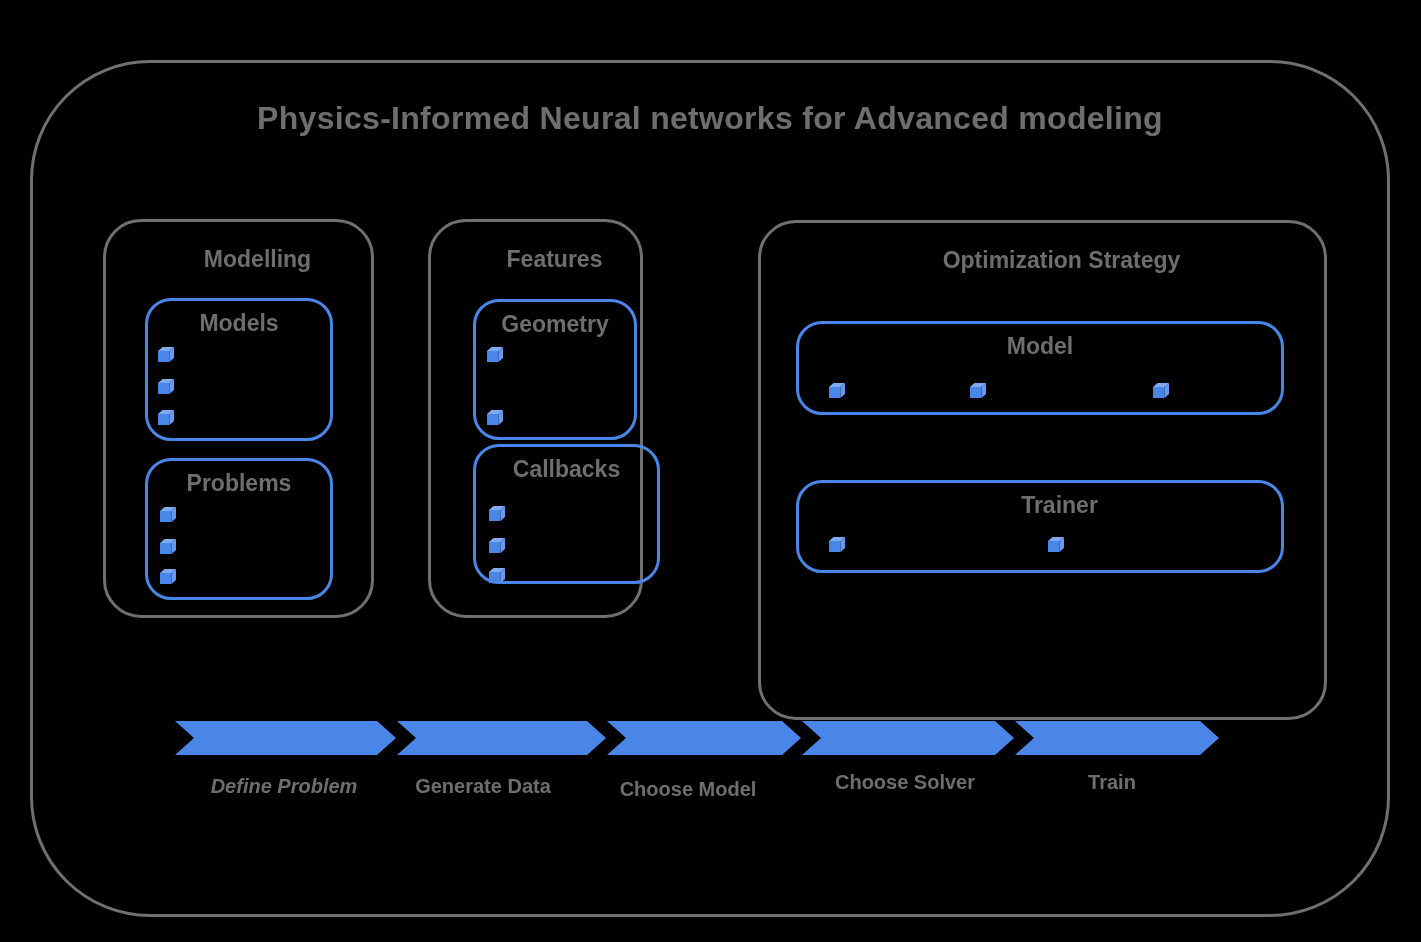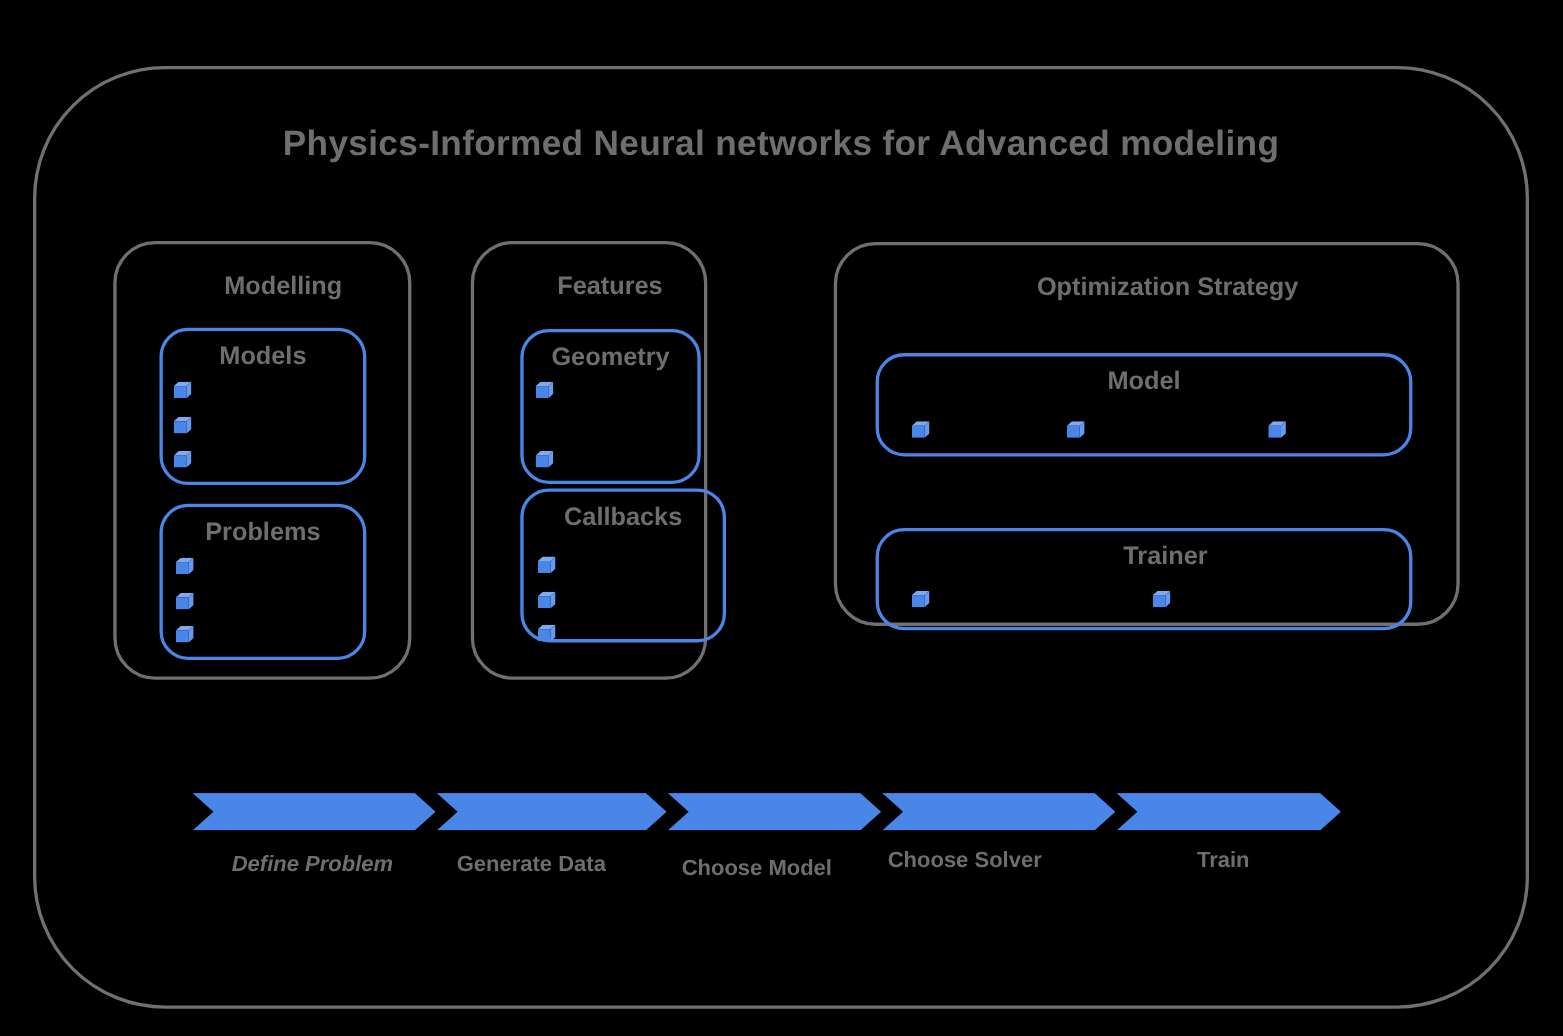--- a/index.html
+++ b/index.html
@@ -10,29 +10,29 @@
     overflow:hidden;
   }
   .frame {
     position:absolute; left:30px; top:60px; width:1360px; height:857px;
     border:3px solid var(--gray-line, #707070);
     border-radius:120px; box-sizing:border-box;
   }
   .title {
     position:absolute; left:30px; top:100px; width:1360px;
     text-align:center; font-size:32px; font-weight:bold;
-    color:var(--gray-text, #6e6e6e); letter-spacing:0.3px;margin-top:12px;
+    color:var(--gray-text, #6e6e6e); letter-spacing:0.3px;
   }
   .section {
     position:absolute; border:3px solid var(--gray-line, #707070);
     border-radius:38px; box-sizing:border-box;padding-left:38px;
   }
   #sec-modelling    { left:103px; top:219px; width:271px; height:399px; }
   #sec-features     { left:428px; top:219px; width:215px; height:399px; }
-  #sec-optimization { left:758px; top:220px; width:569px; height:349px; }
+  #sec-optimization { left:758px; top:220px; width:569px; height:500px; }
   .section-title {
     margin-top:24px; text-align:center; font-size:23px; font-weight:bold;
     color:var(--gray-text, #6e6e6e);
   }
   .group {
     position:absolute; border:3px solid var(--blue, #4a86e8);
     border-radius:26px; box-sizing:border-box;
   }
   #grp-models    { left:145px; top:298px; width:188px; height:143px; }
   #grp-problems  { left:145px; top:458px; width:188px; height:142px; }
@@ -100,21 +100,21 @@
     <div class="seg" style="left:175px;  width:221px;"></div>
     <div class="seg" style="left:397px;  width:209px;"></div>
     <div class="seg" style="left:607px;  width:194px;"></div>
     <div class="seg" style="left:802px;  width:212px;"></div>
     <div class="seg" style="left:1015px; width:204px;"></div>
   </div>
 
   <span class="step-label" style="left:284px;  top:775px;font-style:italic;">Define Problem</span>
   <span class="step-label" style="left:483px;  top:775px;">Generate Data</span>
   <span class="step-label" style="left:688px;  top:778px;">Choose Model</span>
-  <span class="step-label" style="left:877px;  top:771px;">Choose Solver</span>
+  <span class="step-label" style="left:905px;  top:771px;">Choose Solver</span>
   <span class="step-label" style="left:1112px; top:771px;">Train</span>
 
 <div class="cube" style="left: 158px; top: 347px;"><svg width="16" height="15" viewBox="0 0 16 15">
         <polygon points="0,4 4.5,0 16,0 11.5,4" fill="#7fa9f0"></polygon>
         <polygon points="11.5,4 16,0 16,11 11.5,15" fill="#659af0"></polygon>
         <rect x="0" y="4" width="11.5" height="11" fill="#4a86e8"></rect>
       </svg></div>
     <div class="cube" style="left: 158px; top: 379px;"><svg width="16" height="15" viewBox="0 0 16 15">
         <polygon points="0,4 4.5,0 16,0 11.5,4" fill="#7fa9f0"></polygon>
         <polygon points="11.5,4 16,0 16,11 11.5,15" fill="#659af0"></polygon>

